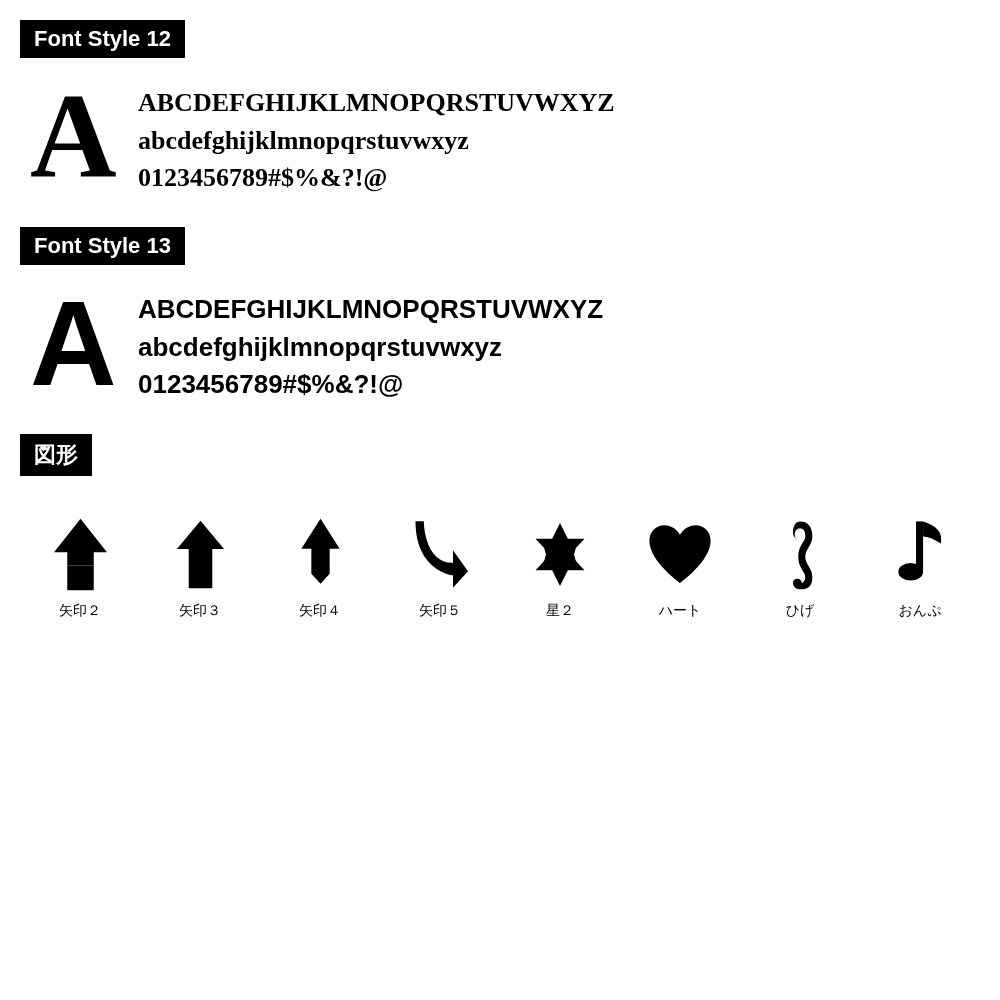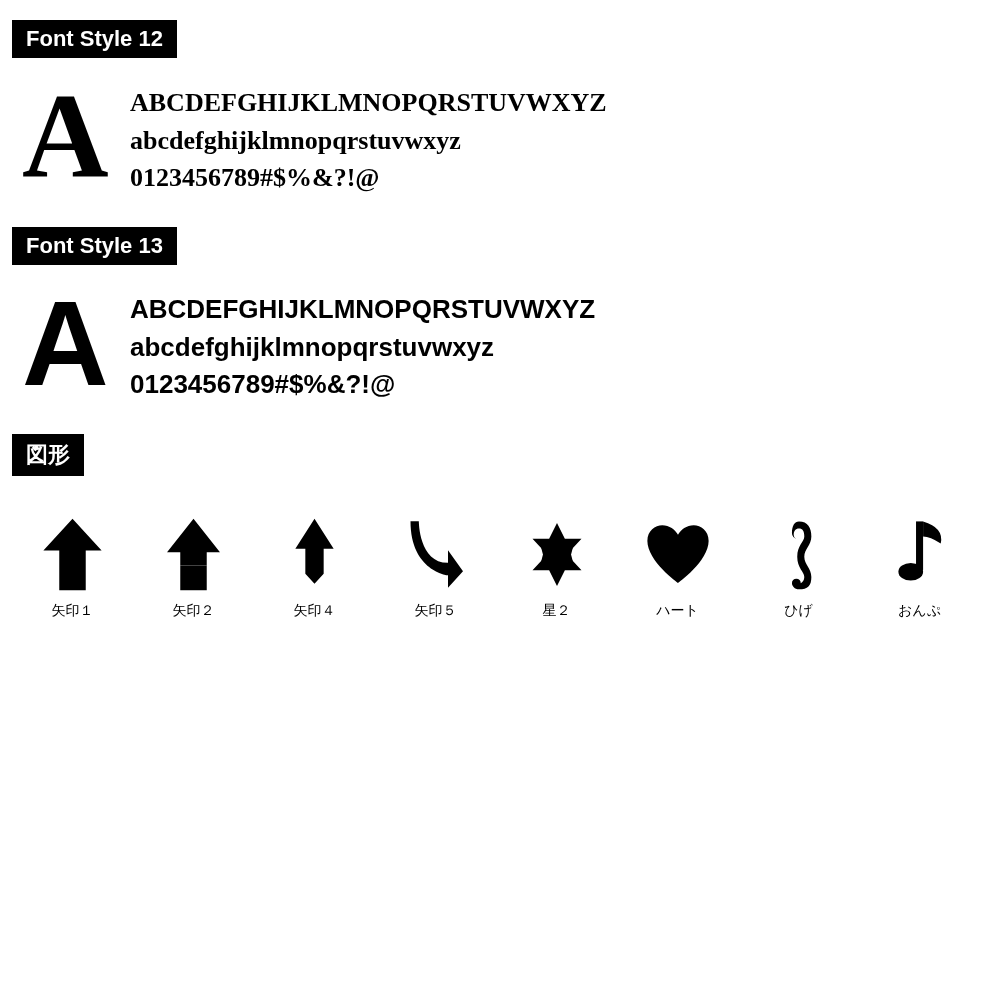--- a/index.html
+++ b/index.html
@@ -6,21 +6,21 @@
     body {
       background: #ffffff;
       width: 1000px;
       min-height: 1000px;
       font-family: serif;
       color: #000;
     }
 
     .page {
       width: 1000px;
-      padding: 20px 20px 20px 12px;
+      padding: 20px 20px 20px 20px;
     }
 
     
     .section-label {
       display: inline-block;
       background: #000;
       color: #fff;
       font-size: 22px;
       font-weight: bold;
       font-family: sans-serif;
@@ -150,41 +150,41 @@
         <div>abcdefghijklmnopqrstuvwxyz</div>
         <div>0123456789#$%&amp;?!@</div>
       </div>
     </div>
   </div>
 
   <div class="shapes-section">
     <div class="section-label">図形</div>
     <div class="shapes-grid">
 
-      <div class="shape-item">
-        <div class="shape-icon">
-          <svg viewBox="0 0 70 85" width="65" height="75">
-            <polygon points="35,2 68,38 50,38 50,83 20,83 20,38 2,38" fill="#000"></polygon>
-          </svg>
-        </div>
-        <div class="shape-label">矢印１</div>
-      </div>
 
       <div class="shape-item">
         <div class="shape-icon">
           <svg viewBox="0 0 70 85" width="65" height="75">
 
             <polygon points="35,2 65,40 50,40 50,55 20,55 20,40 5,40" fill="#000"></polygon>
             <rect x="20" y="55" width="30" height="28" fill="#000"></rect>
 
           </svg>
         </div>
         <div class="shape-label">矢印２</div>
       </div>
 
+      <div class="shape-item">
+        <div class="shape-icon">
+          <svg viewBox="0 0 70 90" width="55" height="75">
+            <polygon points="35,2 65,38 50,38 50,88 20,88 20,38 5,38" fill="#000"></polygon>
+          </svg>
+        </div>
+        <div class="shape-label">矢印３</div>
+      </div>
 
       <div class="shape-item">
         <div class="shape-icon">
           <svg viewBox="0 0 50 90" width="45" height="75">
             <polygon points="25,2 48,38 36,38 36,68 25,80 14,68 14,38 2,38" fill="#000"></polygon>
           </svg>
         </div>
         <div class="shape-label">矢印４</div>
       </div>
 

